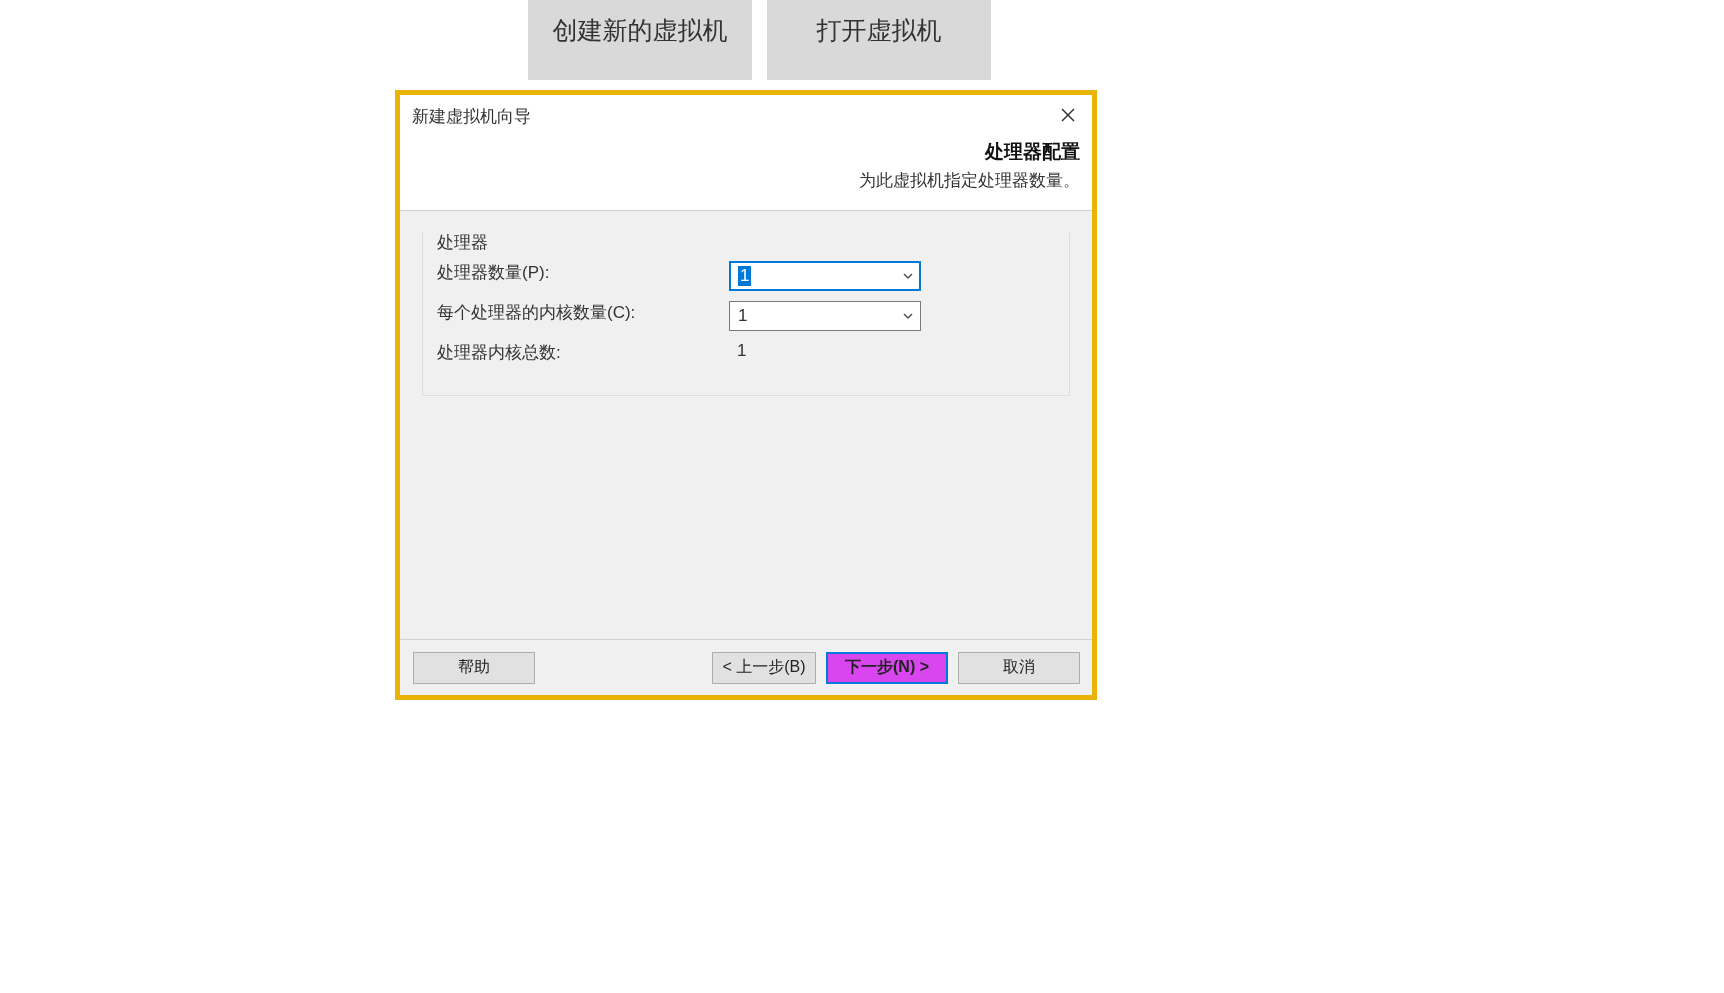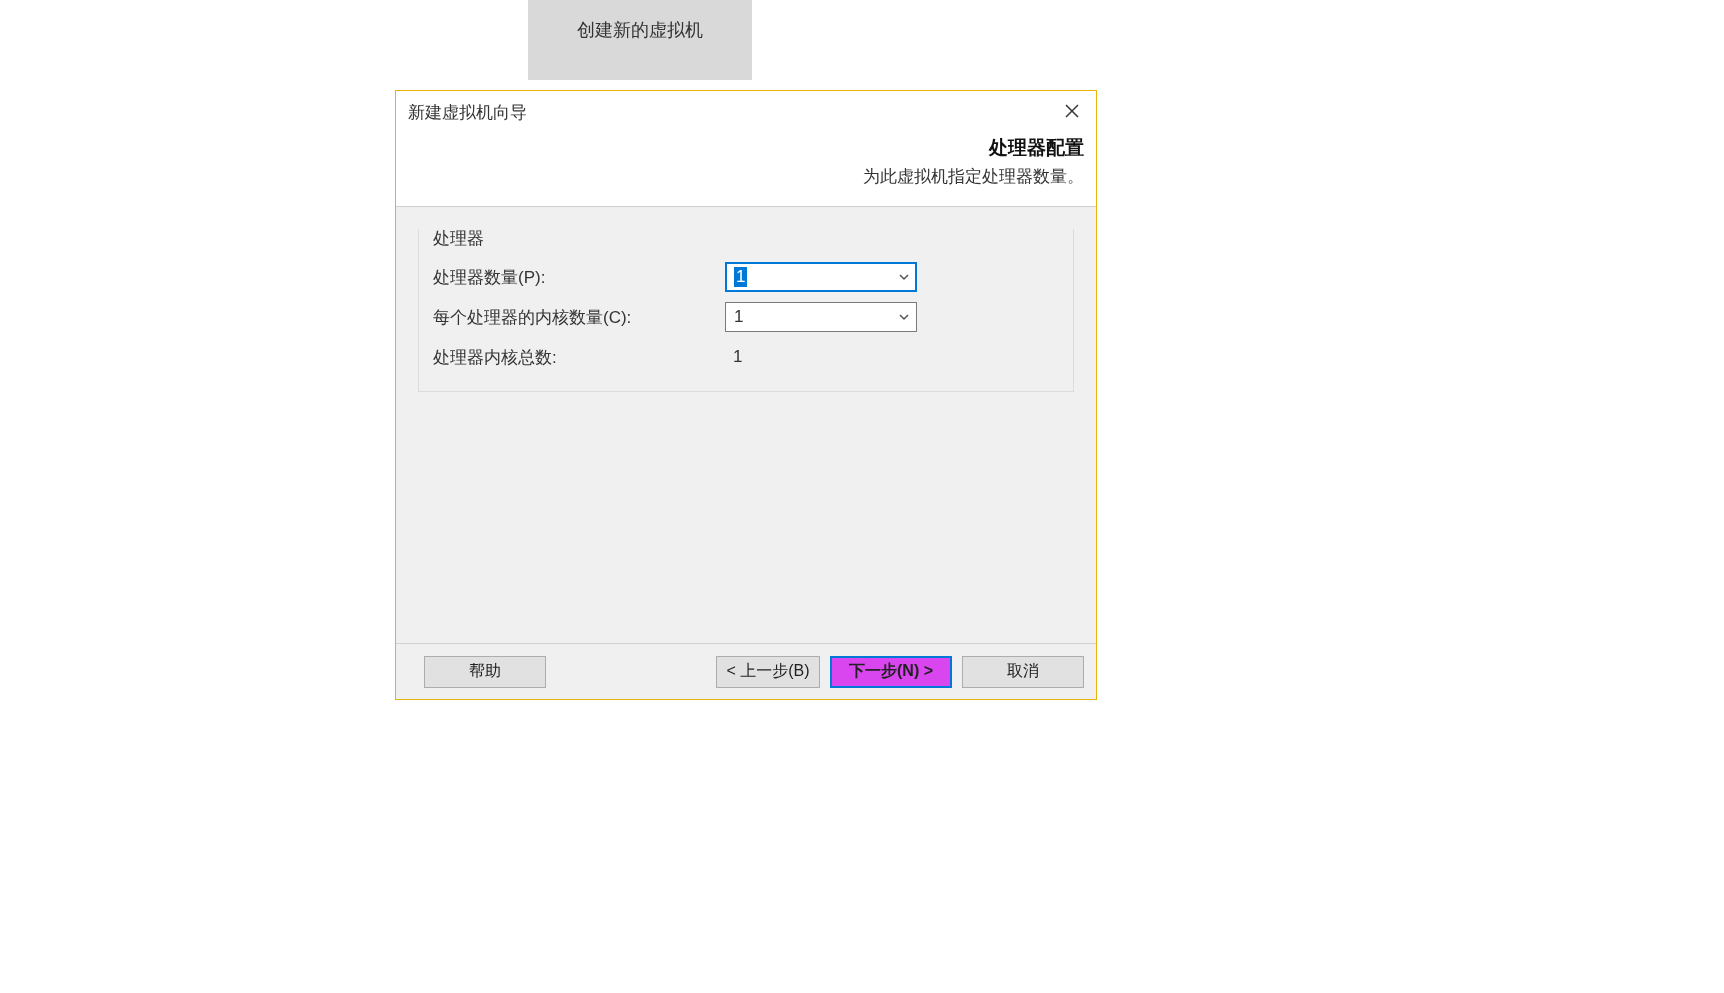--- a/index.html
+++ b/index.html
@@ -15,36 +15,36 @@
       position: absolute;
       top: 0;
       display: flex;
       gap: 15px;
     }
     .top-btn {
       background: #d9d9d9;
       border: none;
       width: 224px;
       height: 80px;
-      font-size: 18px;
+      font-size: 25px;
       color: #333;
       cursor: pointer;
       display: flex;
       align-items: center;
       justify-content: center;
       padding-bottom: 20px;
     }
     .dialog {
       position: absolute;
       left: 395px;
       top: 90px;
       width: 702px;
       height: 610px;
       background: #ffffff;
-      border: 1px solid #eab308;
+      border: 5px solid #eab308;
       display: flex;
       flex-direction: column;
     }
     .dialog-titlebar {
       height: 42px;
       display: flex;
       align-items: center;
       justify-content: space-between;
       padding-left: 12px;
       padding-right: 6px;
@@ -95,21 +95,21 @@
       position: absolute;
       top: -2px;
       left: 10px;
       font-size: 17px;
       color: #333;
       background: #f0f0f0;
       padding: 0 4px;
     }
     .form-row {
       display: flex;
-      align-items: center;
+      align-items: flex-start;
       height: 40px;
     }
     .form-label {
       width: 292px;
       font-size: 17px;
       color: #333;
     }
     .combo {
       width: 192px;
       height: 30px;
@@ -150,33 +150,34 @@
     .footer-btn {
       height: 32px;
       width: 122px;
       border: 1px solid #adadad;
       background: #e1e1e1;
       font-size: 16px;
       color: #222;
       cursor: pointer;
       margin-left: 10px;
     }
-    .footer-btn.help { margin-left: 16px; }
+    .footer-btn.help { margin-left: 1px; }
     .footer-btn.primary {
       border: 2px solid #0078d7;
       background: #d946ef;
       font-weight: bold;
     }
     .footer-btn.back { width: 104px; }
   </style>
 </head>
 <body>
 
 <div class="top-buttons" style="left:528px;">
   <button class="top-btn">创建新的虚拟机</button>
+  <button class="top-btn">打开虚拟机</button>
 </div>
 
 <div class="dialog">
   <div class="dialog-titlebar">
     <span>新建虚拟机向导</span>
     <button class="close-btn">
       <span>
         <svg viewBox="0 0 16 16">
             <line x1="2" y1="2" x2="14" y2="14" stroke="#333" stroke-width="1.5"></line>
             <line x1="14" y1="2" x2="2" y2="14" stroke="#333" stroke-width="1.5"></line>

